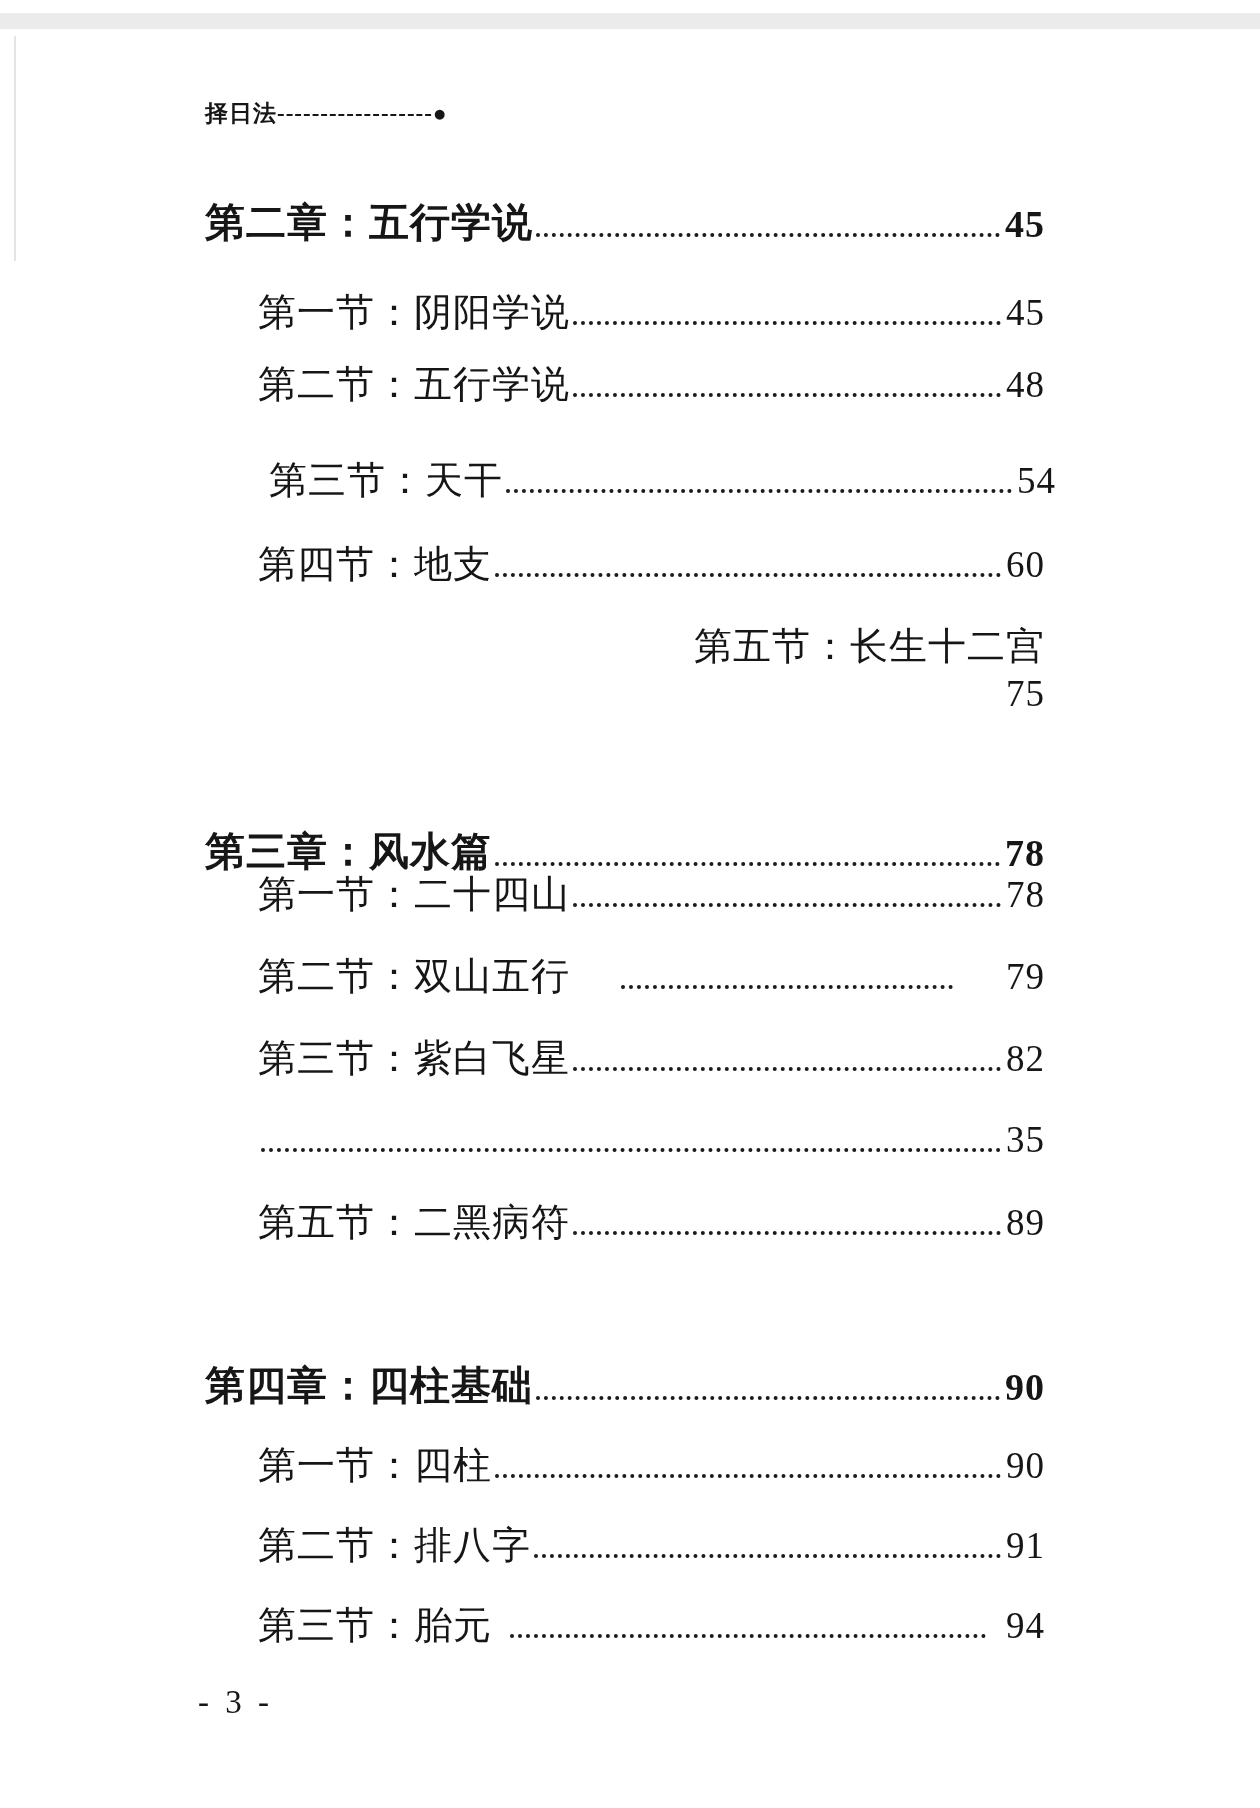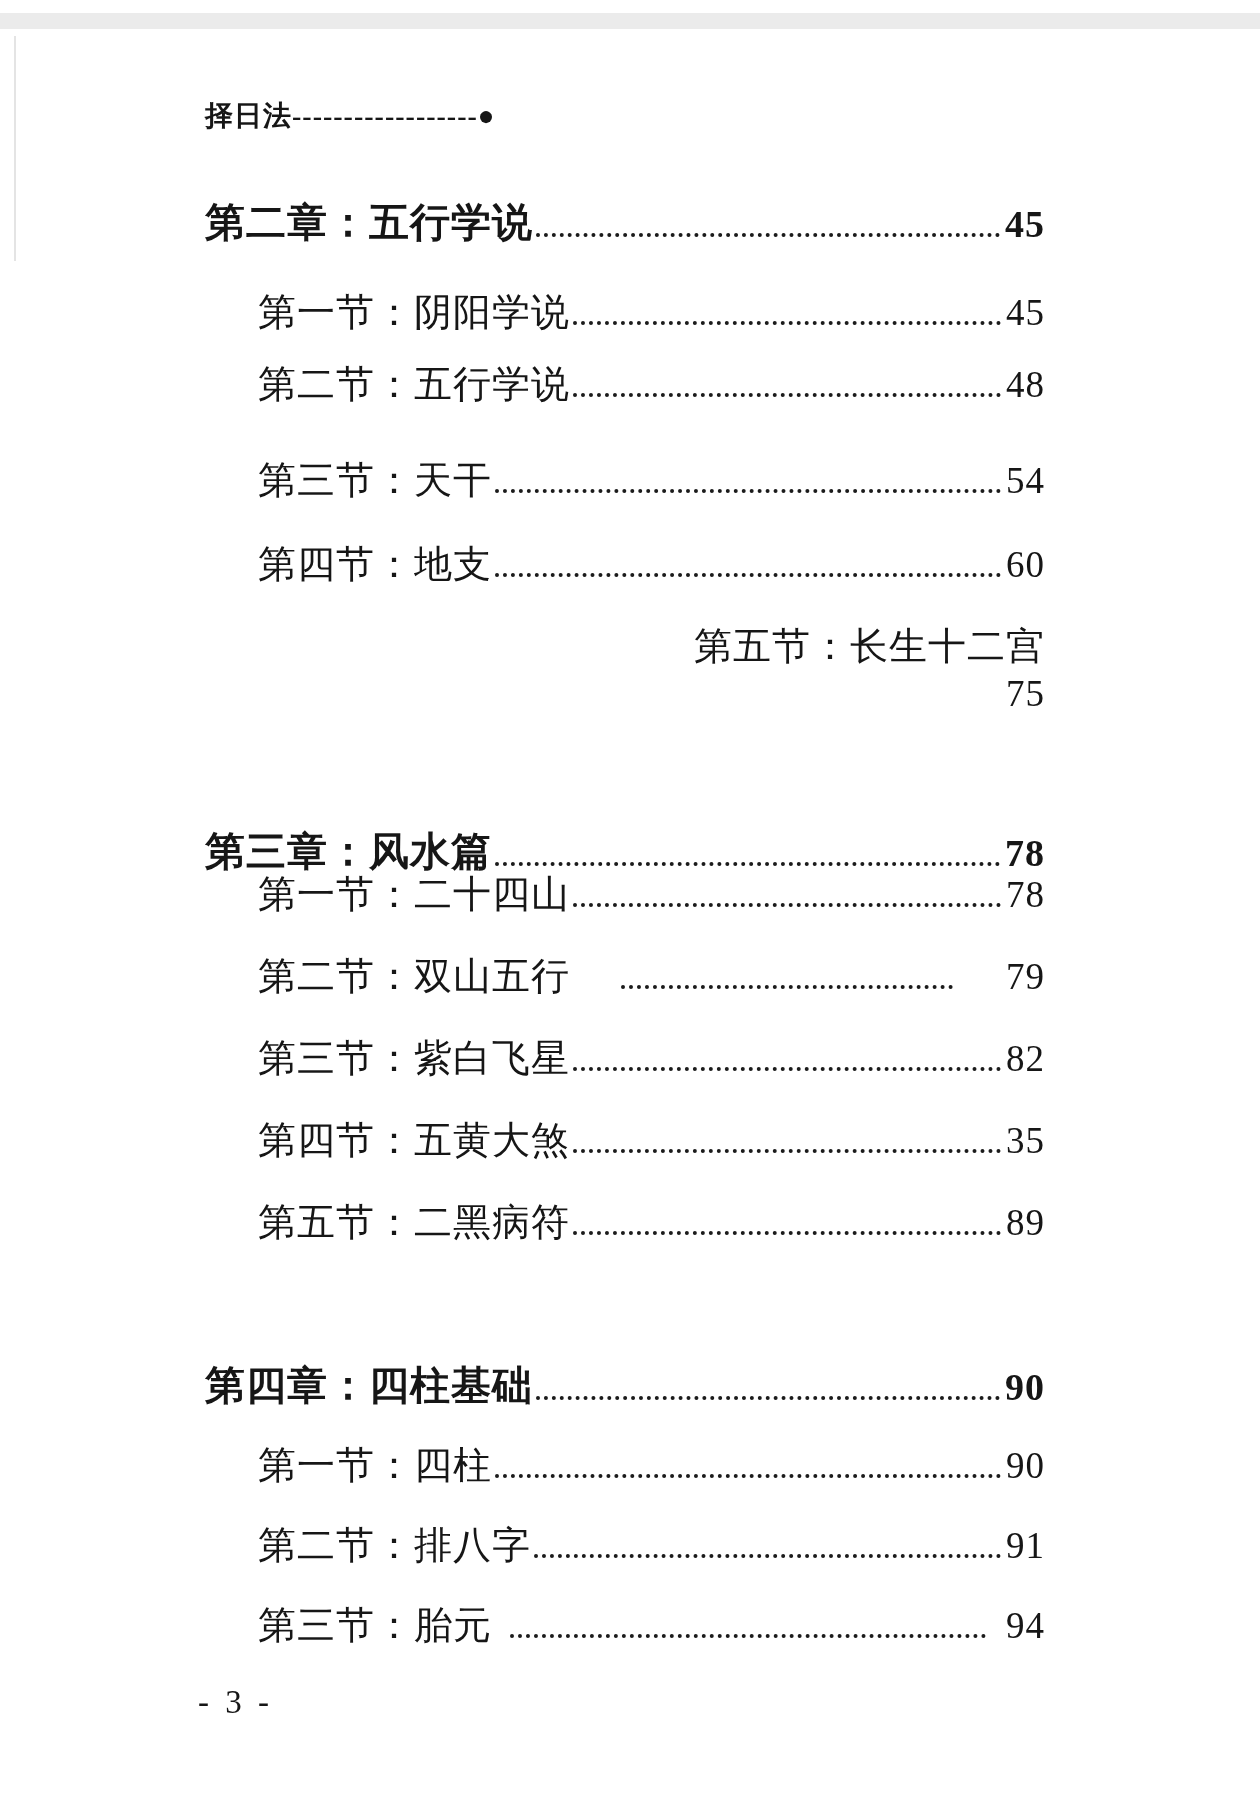--- a/index.html
+++ b/index.html
@@ -12,21 +12,21 @@
   .scan-band{
     position:absolute;left:0;top:13px;width:1260px;height:16px;
     background:#ebebeb;
   }
   .scan-edge{
     position:absolute;left:14px;top:36px;width:2px;height:225px;
     background:#e4e4e4;
   }
   .doc-header{
     position:absolute;left:205px;top:102px;
-    font-size:28px;font-weight:bold;line-height:1;letter-spacing:1px;
+    font-size:23px;font-weight:bold;line-height:1;letter-spacing:1px;
     white-space:nowrap;
   }
   .row{
     position:absolute;display:flex;align-items:flex-end;line-height:1;
   }
   .row .leader{
     flex:1 1 auto;height:0;
     border-bottom:4px dotted #1b1b1b;
     margin:0 5px 6px 3px;
   }
@@ -40,21 +40,21 @@
     font-size:38px;letter-spacing:1px;
   }
   .section .pagenum{font-size:37px;}
   .label{white-space:nowrap;}
   .doc-footer{
     position:absolute;left:198px;top:1686px;
     font-size:33px;line-height:1;letter-spacing:4px;white-space:nowrap;
   }
   
   #ch2{top:203px;}
-  #s21{top:293px;} #s22{top:365px;} #s23{top:461px;} #s24{top:545px;} #s25{top:627px;flex-direction:column;}
+  #s21{top:293px;} #s22{top:365px;} #s23{top:461px;margin-left:11px;} #s24{top:545px;} #s25{top:627px;flex-direction:column;}
   #ch3{top:791px;margin-top:41px;}
   #s31{top:875px;} #s32{top:957px;gap:48px;} #s33{top:1039px;} #s34{top:1121px;} #s35{top:1203px;}
   #ch4{top:1366px;}
   #s41{top:1446px;} #s42{top:1526px;} #s43{top:1606px;gap:15px;}
 </style>
 </head>
 <body>
 
 <div class="scan-band"></div>
 <div class="scan-edge"></div>
@@ -106,21 +106,20 @@
   <span class="label">第二节：双山五行</span>
   <span class="leader"></span>
   <span class="pagenum">79</span>
 </div>
 <div id="s33" class="row section">
   <span class="label">第三节：紫白飞星</span>
   <span class="leader"></span>
   <span class="pagenum">82</span>
 </div>
 <div id="s34" class="row section">
-  <span class="label">第四节：五黄大煞</span>
   <span class="leader"></span>
   <span class="pagenum">35</span>
 </div>
 <div id="s35" class="row section">
   <span class="label">第五节：二黑病符</span>
   <span class="leader"></span>
   <span class="pagenum">89</span>
 </div>
 
 <div id="ch4" class="row chapter">

